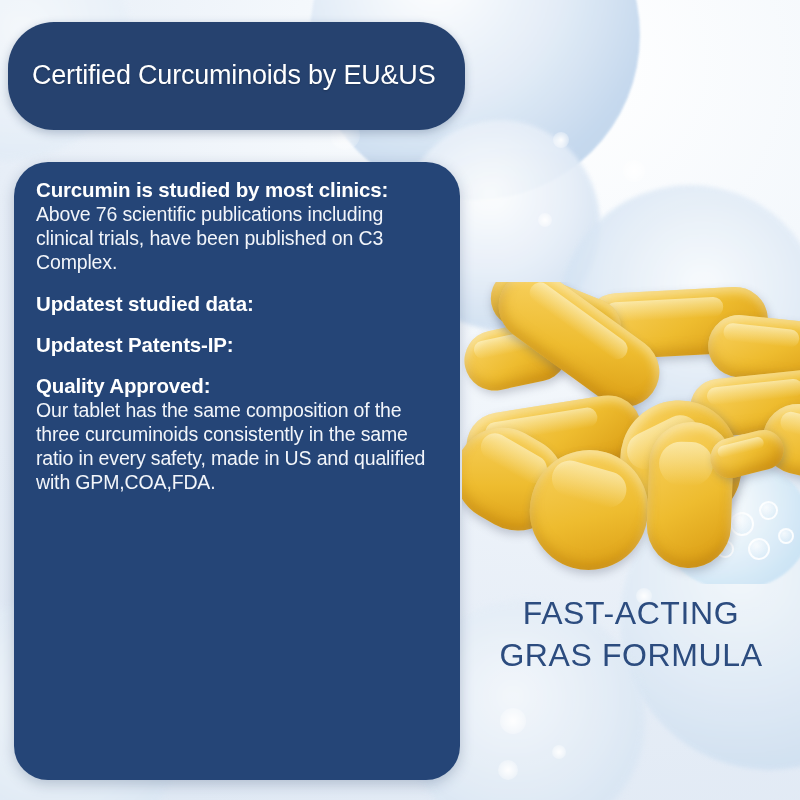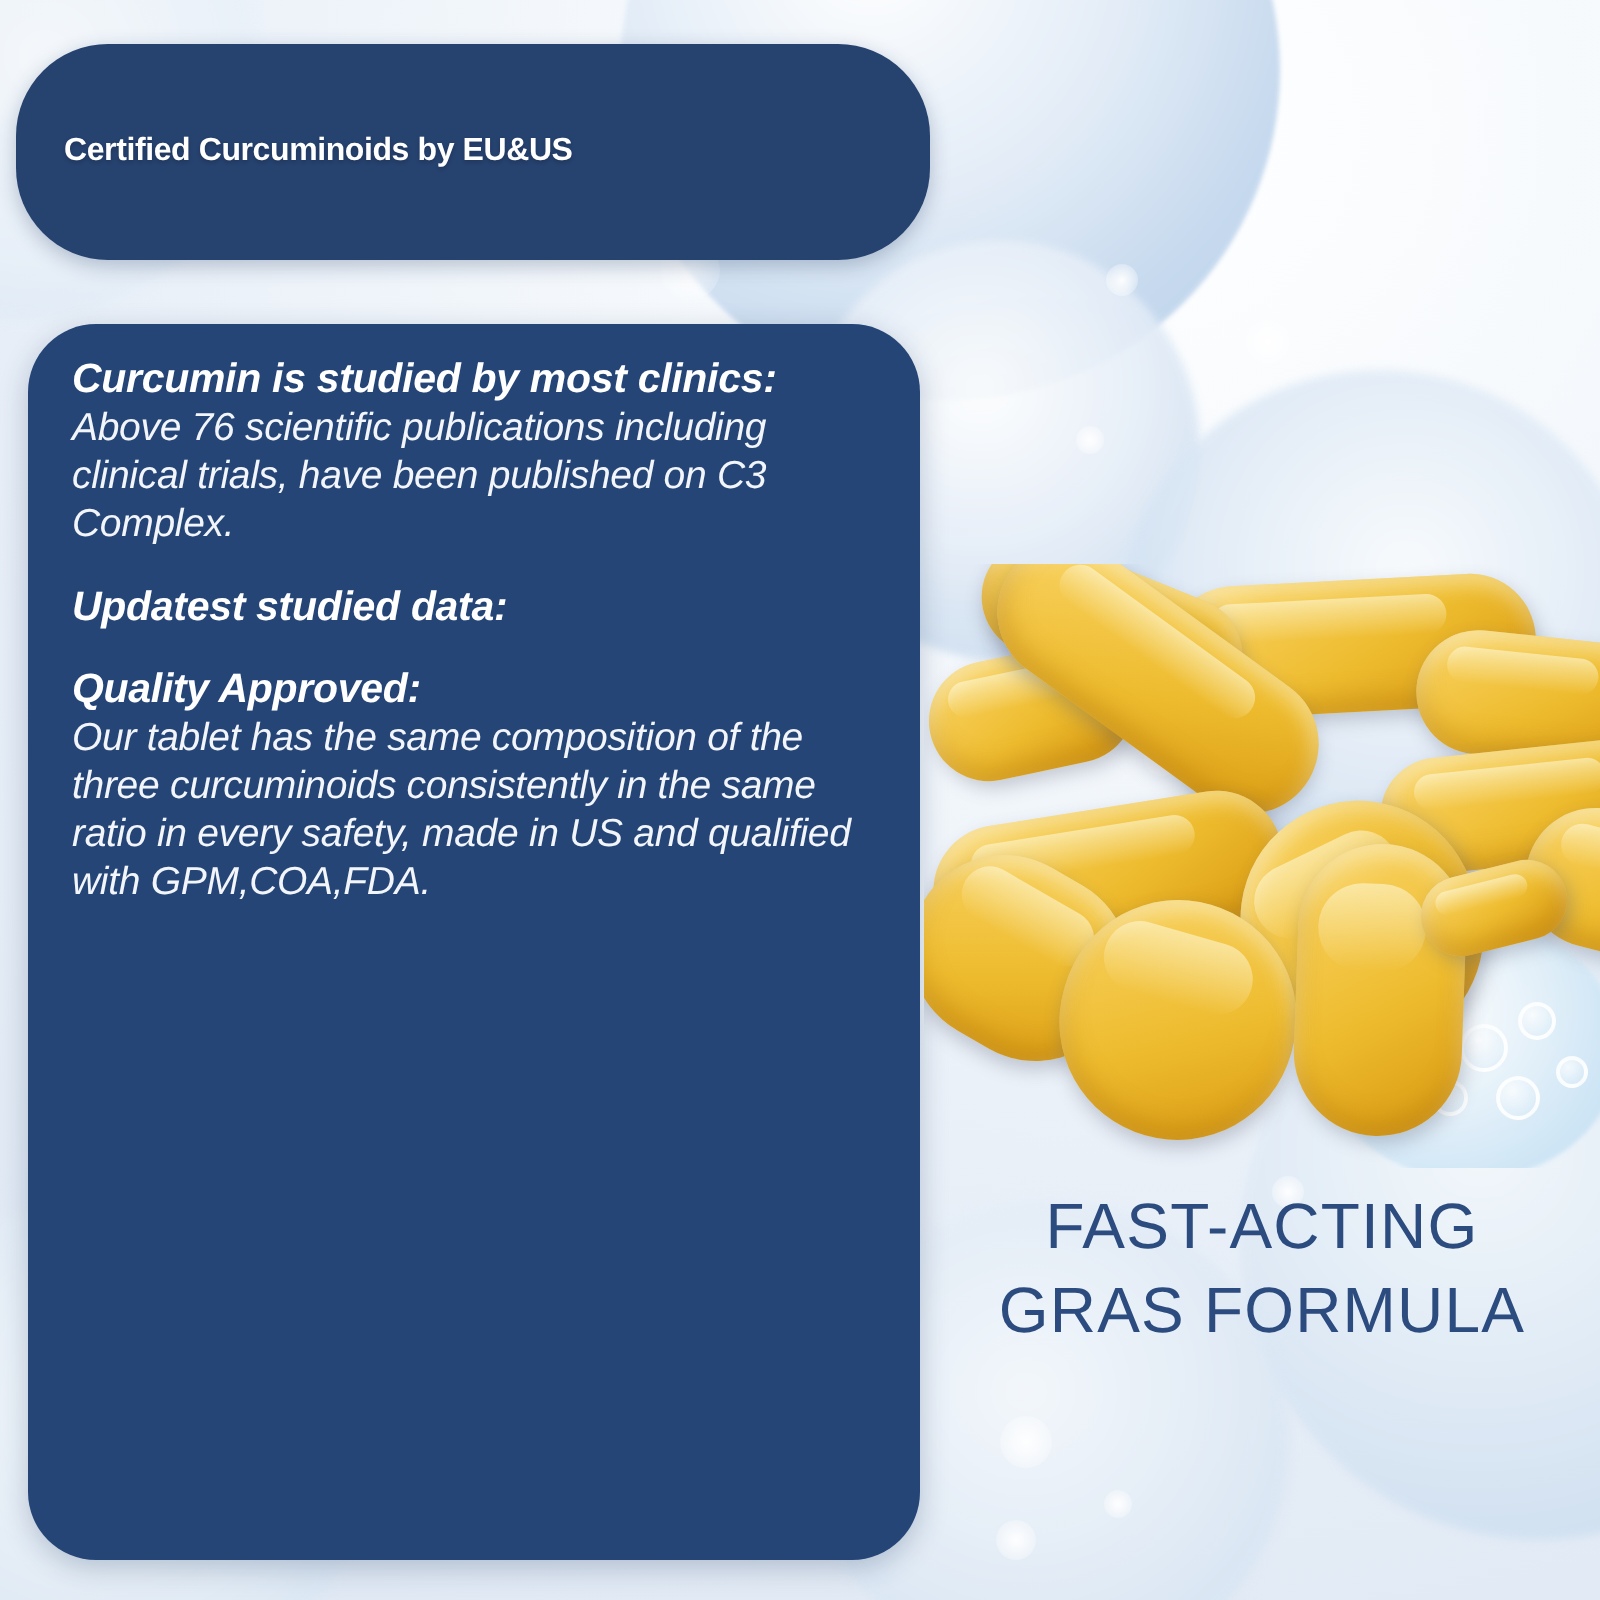--- a/index.html
+++ b/index.html
@@ -105,42 +105,41 @@
     background: #26426f;
     border-radius: 46px;
     box-shadow: 0 3px 10px rgba(30,55,95,.28);
     display: flex;
     align-items: center;
     box-sizing: border-box;
     padding: 0 22px 0 24px;
   }
   #header-title {
     color: #ffffff;
-    font-size: 16px;
-    font-weight: bold;
+    font-size: 27px;
+    font-weight: normal;
     letter-spacing: -0.2px;
     line-height: 1.15;
     text-shadow: 0 1px 2px rgba(0,0,0,.2);
   }
 
   
   #info-panel {
     position: absolute;
     left: 14px;
     top: 162px;
     width: 446px;
     height: 618px;
     background: #254577;
     border-radius: 34px;
     box-shadow: 0 4px 14px rgba(30,55,95,.25);
     box-sizing: border-box;
     padding: 16px 22px 14px 22px;
     color: #ffffff;
     overflow: hidden;
-    font-style: italic;
   }
   .section { margin-bottom: 17px; }
   .section:last-child { margin-bottom: 16px; }
   .section-heading {
     font-size: 20.5px;
     font-weight: bold;
     line-height: 1.17;
     letter-spacing: -0.15px;
     margin: 0 0 1px 0;
     color: #ffffff;
@@ -271,20 +270,21 @@
     <div class="section">
       <div class="section-heading">Curcumin is studied by most clinics:</div>
       <div class="section-body">Above 76 scientific publications including clinical trials, have been published on C3 Complex.</div>
     </div>
 
     <div class="section">
       <div class="section-heading">Updatest studied data:</div>
     </div>
 
     <div class="section">
+      <div class="section-heading">Updatest Patents-IP:</div>
     </div>
 
     <div class="section">
       <div class="section-heading">Quality Approved:</div>
       <div class="section-body">Our tablet has the same composition of the three curcuminoids consistently in the same ratio in every safety, made in US and qualified with GPM,COA,FDA.</div>
     </div>
 
   </div>
 
   <div id="pills-photo">

